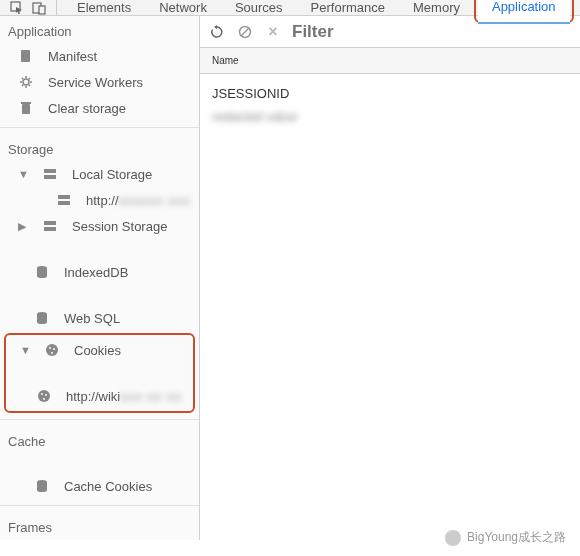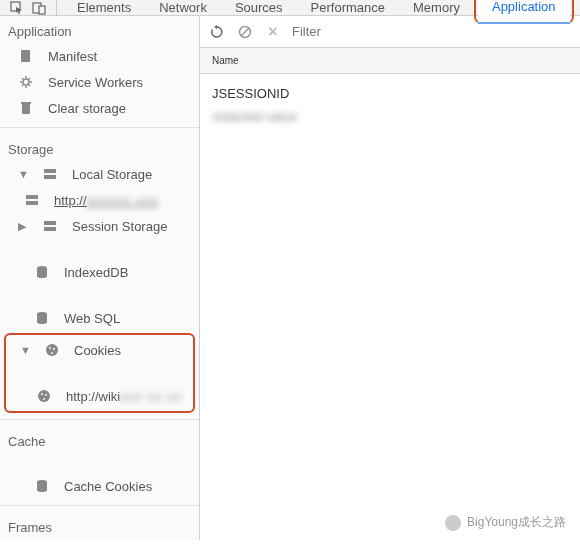--- a/index.html
+++ b/index.html
@@ -11,38 +11,38 @@
 .top-tabs .tab { padding: 0 14px; color: #555; height: 32px; display: flex; align-items: center; cursor: pointer; }
 .top-tabs .tab.active { color: #1a73e8; border-bottom: 2px solid #6aa6e8; background: #fff; }
 .hl-tab { border: 2px solid #cc4b2a; border-radius: 6px; padding: 0 2px; height: 30px; display: flex; align-items: center; }
 
 .container { display: flex; height: calc(100% - 32px); }
 
 .sidebar { width: 200px; border-right: 1px solid #d0d0d0; background: #fafafa; overflow: auto; }
 .side-section { color: #666; padding: 8px 8px 4px; font-size: 13px; }
 .side-item { display: flex; align-items: center; padding: 5px 0 5px 18px; color: #555; cursor: pointer; gap: 14px; }
 .side-item.sub { padding-left: 34px; margin-top: 20px; }
-.side-item.sub2 { padding-left: 24px; text-decoration: underline; }
+.side-item.sub2 { padding-left: 56px; }
 .side-item .tree-arrow { width: 10px; color: #888; font-size: 11px; display: inline-block; }
 .side-item .ic { width: 16px; height: 16px; display: flex; align-items: center; justify-content: center; color: #6a6a6a; }
 .side-divider { height: 1px; background: #e0e0e0; margin: 6px 0; }
 .cookie-hl { border: 2px solid #cc4b2a; border-radius: 6px; margin: 2px 4px; padding: 2px 0; }
 .blur { filter: blur(3px); color: #999; letter-spacing: 1px; }
 
 .main { flex: 1; display: flex; flex-direction: column; }
 .toolbar { display: flex; align-items: center; height: 32px; border-bottom: 1px solid #d0d0d0; padding: 0 8px; gap: 10px; }
 .toolbar .ic-btn { width: 18px; height: 18px; display: flex; align-items: center; justify-content: center; color: #666; cursor: pointer; }
-.toolbar .filter { flex: 1; border: none; outline: none; font-size: 13px; color: #6d28d9; background: transparent; }
+.toolbar .filter { flex: 1; border: none; outline: none; font-size: 17px; color: #6d28d9; background: transparent; font-weight: bold; }
 
 .name-header { height: 26px; border-bottom: 1px solid #d0d0d0; display: flex; align-items: center; padding-left: 12px; color: #333; font-size: 10px; background: #f6f6f6; }
 .name-list { padding: 8px 12px; }
 .name-item { padding: 4px 0; color: #333; }
 .name-item.blurred { filter: blur(3px); color: #888; }
 
-.watermark { position: absolute; right: 14px; bottom: 25px; font-size: 12px; color: #9a9a9a; display: flex; align-items: center; gap: 6px; }
+.watermark { position: absolute; right: 14px; bottom: 10px; font-size: 12px; color: #9a9a9a; display: flex; align-items: center; gap: 6px; }
 .watermark .wm-ic { width: 16px; height: 16px; border-radius: 50%; background: #ccc; }
 
 svg { display: block; }
 </style>
 </head>
 <body>
 
 <div class="top-tabs">
   <span class="icon-btn">
     <svg width="14" height="14" viewBox="0 0 14 14">

